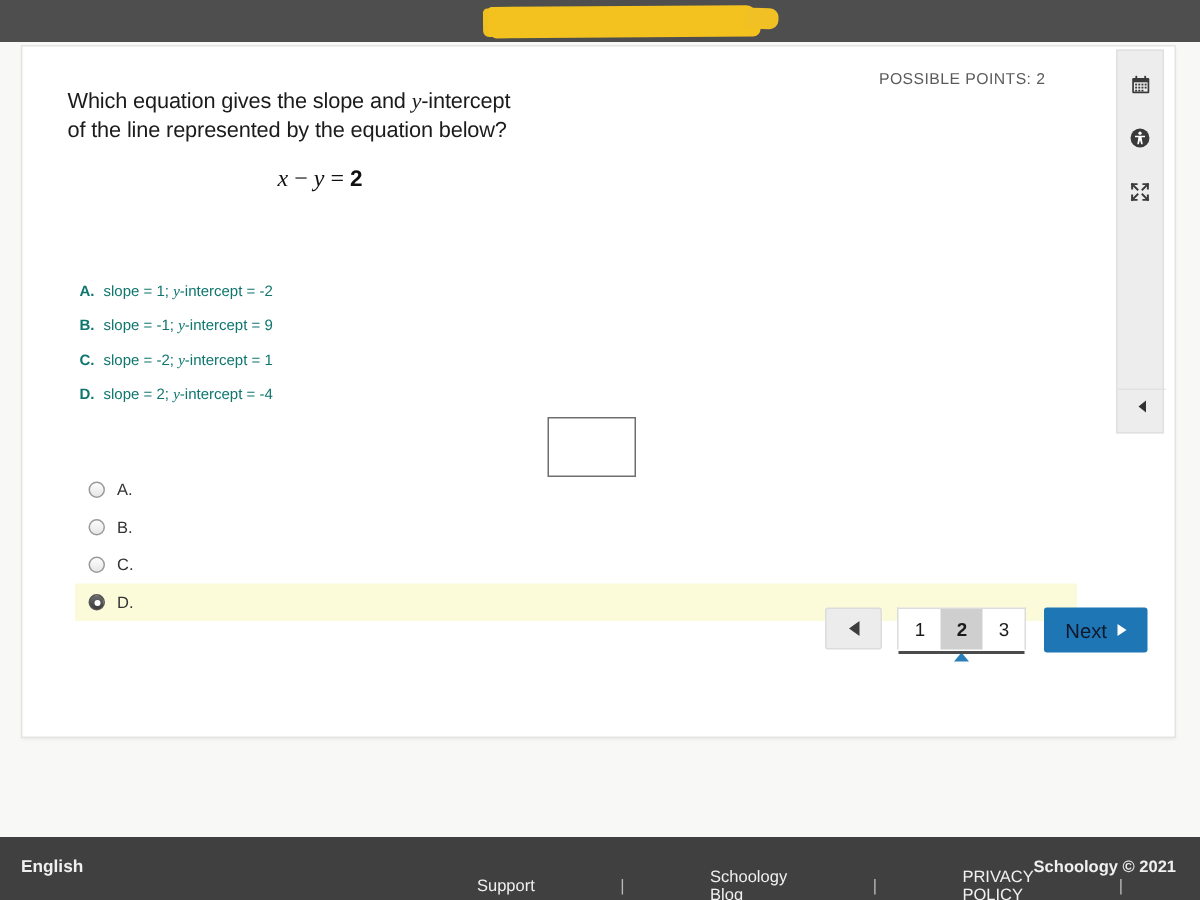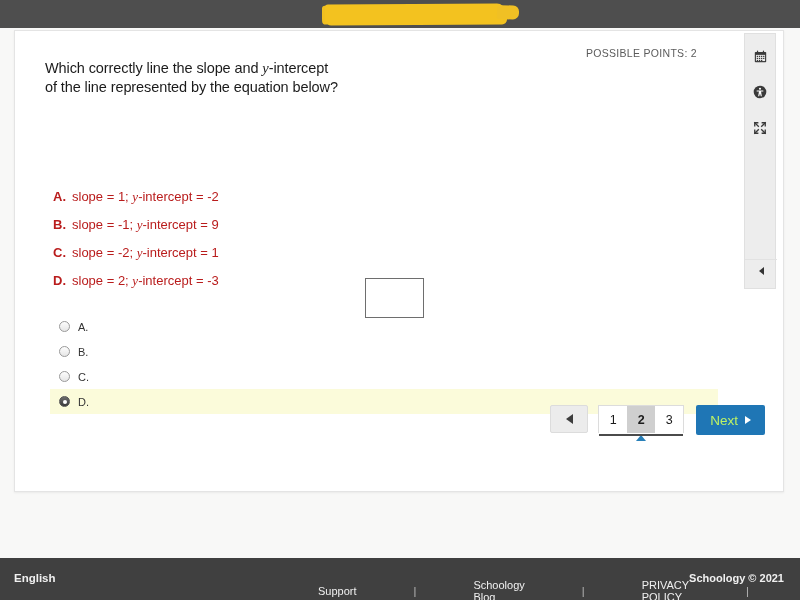--- a/index.html
+++ b/index.html
@@ -96,22 +96,22 @@
     font-family: "Liberation Sans", sans-serif;
     font-size: 15px;
   }
 
   .choices {
     position: absolute;
     left: 8px; top: 130px;
     width: 340px;
   }
   .choice {
-    font-size: 13px;
-    color: #b91c1c;
+    font-size: 10px;
+    color: #0f766e;
     margin-bottom: 12px;
     white-space: nowrap;
   }
   .choice .letter {
     font-weight: bold;
     margin-right: 6px;
   }
 
   .empty-box {
     position: absolute;
@@ -220,21 +220,21 @@
     left: 50%; margin-left: -5px; bottom: -8px;
     width: 0; height: 0;
     border-left: 5px solid transparent;
     border-right: 5px solid transparent;
     border-bottom: 6px solid #2980b9;
   }
   .next-btn {
     height: 30px;
     padding: 0 14px;
     background: #1f76b5;
-    color: #bef264;
+    color: #0f172a;
     border: none;
     border-radius: 2px;
     font-size: 13.5px;
     font-family: "Liberation Sans", sans-serif;
     display: flex; align-items: center; gap: 7px;
   }
   .tri-right {
     width: 0; height: 0;
     border-top: 4px solid transparent;
     border-bottom: 4px solid transparent;
@@ -314,36 +314,43 @@
 </div>
 
 <div class="page">
 
   <div class="card">
 
     <div class="points">POSSIBLE POINTS: 2</div>
 
     <div class="qblock">
       <div class="qtext">
-        <span>Which correctly line the slope and </span><span class="var">y</span><span>-intercept</span><br>
+        <span>Which equation gives the slope and </span><span class="var">y</span><span>-intercept</span><br>
         <span>of the line represented by the equation below?</span>
+      </div>
+      <div class="equation">
+        <span class="var">x</span>
+        <span>−</span>
+        <span class="var">y</span>
+        <span>=</span>
+        <span class="num">2</span>
       </div>
 
       <div class="choices">
         <div class="choice">
           <span class="letter">A.</span><span>slope = 1;  </span><span class="var">y</span><span>-intercept = -2</span>
         </div>
         <div class="choice">
           <span class="letter">B.</span><span>slope = -1;  </span><span class="var">y</span><span>-intercept = 9</span>
         </div>
         <div class="choice">
           <span class="letter">C.</span><span>slope = -2;  </span><span class="var">y</span><span>-intercept = 1</span>
         </div>
         <div class="choice">
-          <span class="letter">D.</span><span>slope = 2;  </span><span class="var">y</span><span>-intercept = -3</span>
+          <span class="letter">D.</span><span>slope = 2;  </span><span class="var">y</span><span>-intercept = -4</span>
         </div>
       </div>
 
       <div class="empty-box"></div>
     </div>
 
     <div class="answers">
       <div class="answer-row">
         <span class="radio"></span>
         <span class="answer-label">A.</span>

